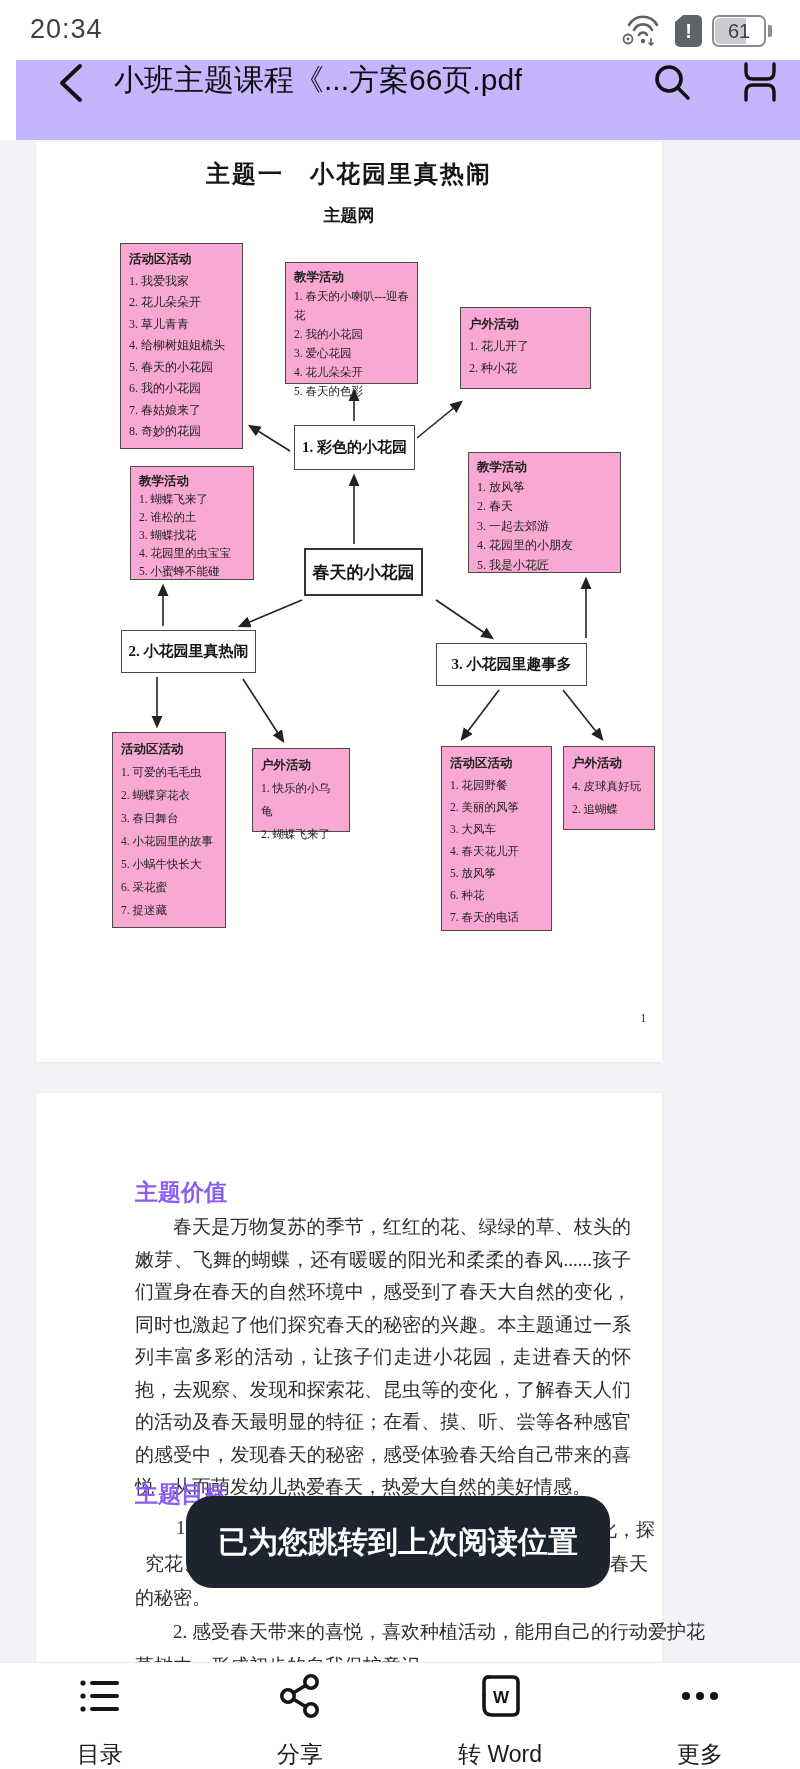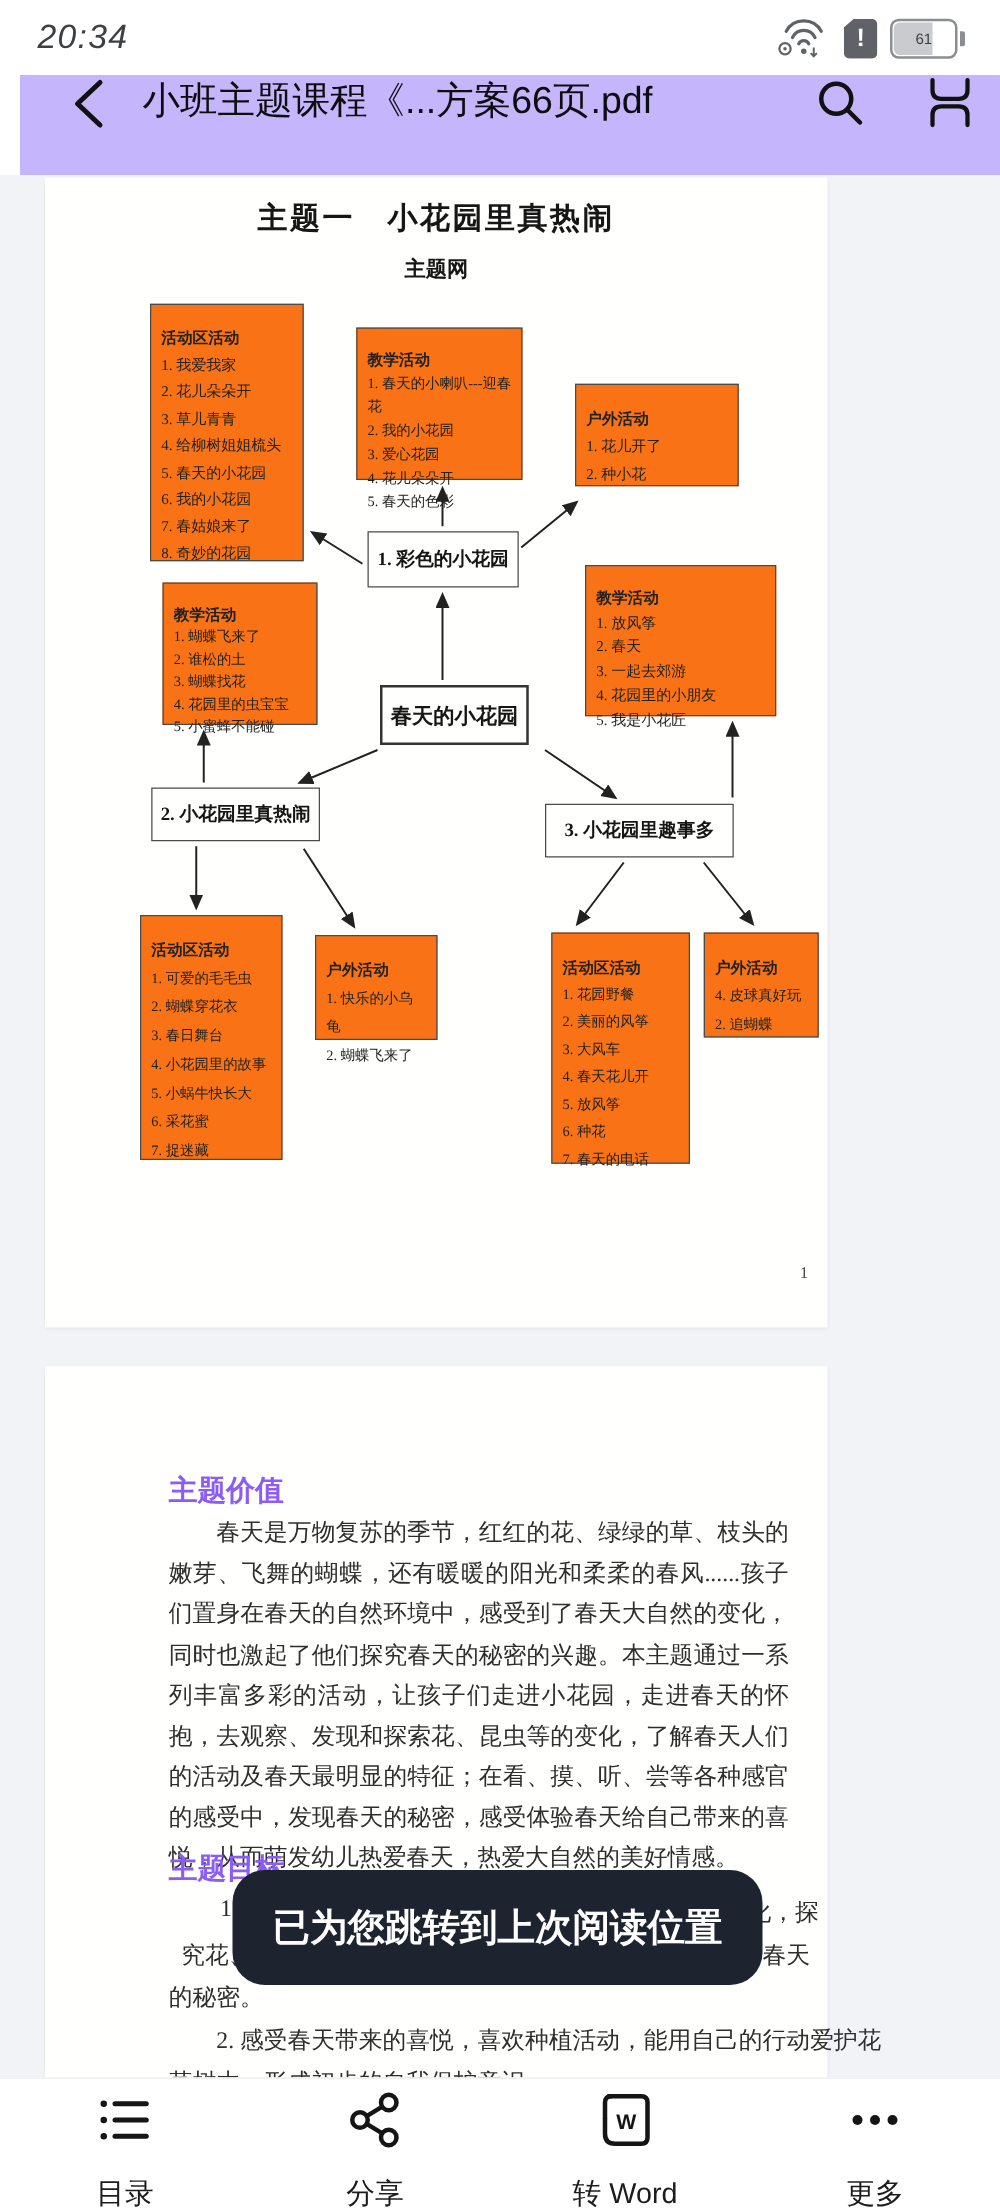--- a/index.html
+++ b/index.html
@@ -1,47 +1,47 @@
 <!DOCTYPE html>
 <html><head>
 <meta charset="utf-8">
 <style>
   html,body{margin:0;padding:0;background:#dddddd;}
   .screen{position:relative;width:800px;height:1769px;background:#ffffff;overflow:hidden;
           font-family:"Liberation Sans","DejaVu Sans",sans-serif;color:#1a1a1a;}
 
   
   .status-bar{position:absolute;left:0;top:0;width:800px;height:60px;background:#fff;}
-  .status-time{position:absolute;left:30px;top:14px;font-size:27px;color:#3d4043;letter-spacing:1px;font-style:italic;}
+  .status-time{position:absolute;left:30px;top:14px;font-size:27px;color:#3d4043;letter-spacing:1px;}
   .status-icons{position:absolute;right:28px;top:14px;display:flex;align-items:center;gap:10px;height:34px;}
   .sim-alert{width:27px;height:32px;background:#5f6368;border-radius:5px;
              clip-path:polygon(30% 0,100% 0,100% 100%,0 100%,0 22%);
              color:#fff;font-weight:bold;font-size:20px;display:flex;align-items:center;justify-content:center;}
   .battery{position:relative;width:50px;height:28px;border:2px solid #8a8d91;border-radius:7px;display:flex;align-items:center;justify-content:center;}
   .battery .fill{position:absolute;left:1px;top:1px;bottom:1px;width:61%;background:#c9cbcf;border-radius:5px 0 0 5px;}
-  .battery .pct{position:relative;font-size:12px;color:#3d4043;}
+  .battery .pct{position:relative;font-size:20px;color:#3d4043;}
   .battery-nub{width:4px;height:12px;background:#8a8d91;border-radius:0 2px 2px 0;margin-left:-8px;}
 
   
   .nav-bar{position:absolute;left:16px;top:60px;width:800px;height:80px;background:#c4b5fd;display:flex;align-items:flex-start;}
   .nav-back{margin-left:36px;width:44px;height:46px;flex:0 0 auto;}
   .nav-title{margin-left:18px;font-size:30px;color:#0e0e10;white-space:nowrap;overflow:hidden;max-width:430px;font-weight:500;}
   .nav-actions{margin-left:auto;margin-right:34px;display:flex;gap:44px;}
   .nav-icon{width:44px;height:44px;}
 
   
   .pdf-area{position:absolute;left:0;top:140px;width:800px;height:1522px;background:#f2f3f7;overflow:hidden;}
   .page{position:absolute;background:#fffffe;box-shadow:0 1px 3px rgba(0,0,0,0.06);}
   .page1{left:36px;top:2px;width:626px;height:920px;}
   .page2{left:36px;top:953px;width:626px;height:640px;}
 
   
   .p1-title{position:absolute;left:0;top:16px;width:100%;text-align:center;font-size:24px;font-weight:700;color:#161616;letter-spacing:2px;}
   .p1-subtitle{position:absolute;left:0;top:62px;width:100%;text-align:center;font-size:17px;font-weight:700;color:#161616;}
-  .mm-box{position:absolute;border:1px solid #4a4a4a;padding:16px 8px;box-sizing:border-box;color:#222;background:#f97316;}
+  .mm-box{position:absolute;border:1px solid #4a4a4a;padding:5px 8px;box-sizing:border-box;color:#222;background:#f9a8d4;}
   .mm-box .bx-head{font-weight:700;font-size:12.5px;font-family:"Liberation Sans","DejaVu Sans",sans-serif;}
   .mm-box .bx-item{font-family:"Liberation Serif","DejaVu Serif",serif;}
   .mm-node{position:absolute;border:1px solid #4a4a4a;background:#fffffe;display:flex;align-items:center;justify-content:center;
            font-family:"Liberation Serif","DejaVu Serif",serif;font-weight:600;color:#161616;box-sizing:border-box;}
   .mm-center{border:2px solid #333;font-weight:700;font-family:"Liberation Sans","DejaVu Sans",sans-serif;}
   .mm-arrows{position:absolute;left:0;top:0;pointer-events:none;}
   .p1-pagenum{position:absolute;left:604px;top:868px;font-size:13px;color:#444;font-family:"Liberation Serif","DejaVu Serif",serif;}
 
   
   .p2-h{position:absolute;left:99px;font-size:23px;font-weight:700;color:#8b5cf6;font-family:"Liberation Sans","DejaVu Sans",sans-serif;}

